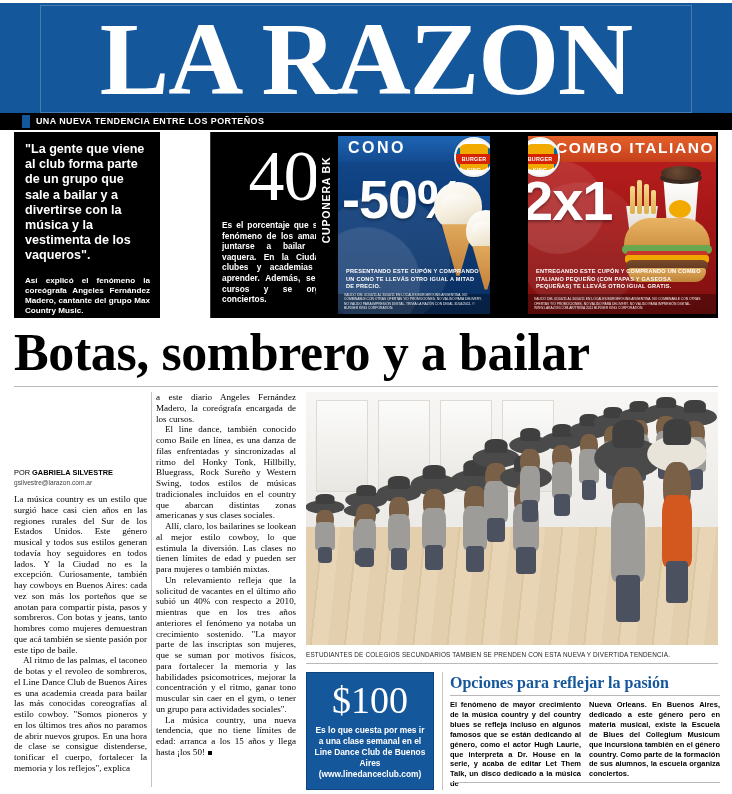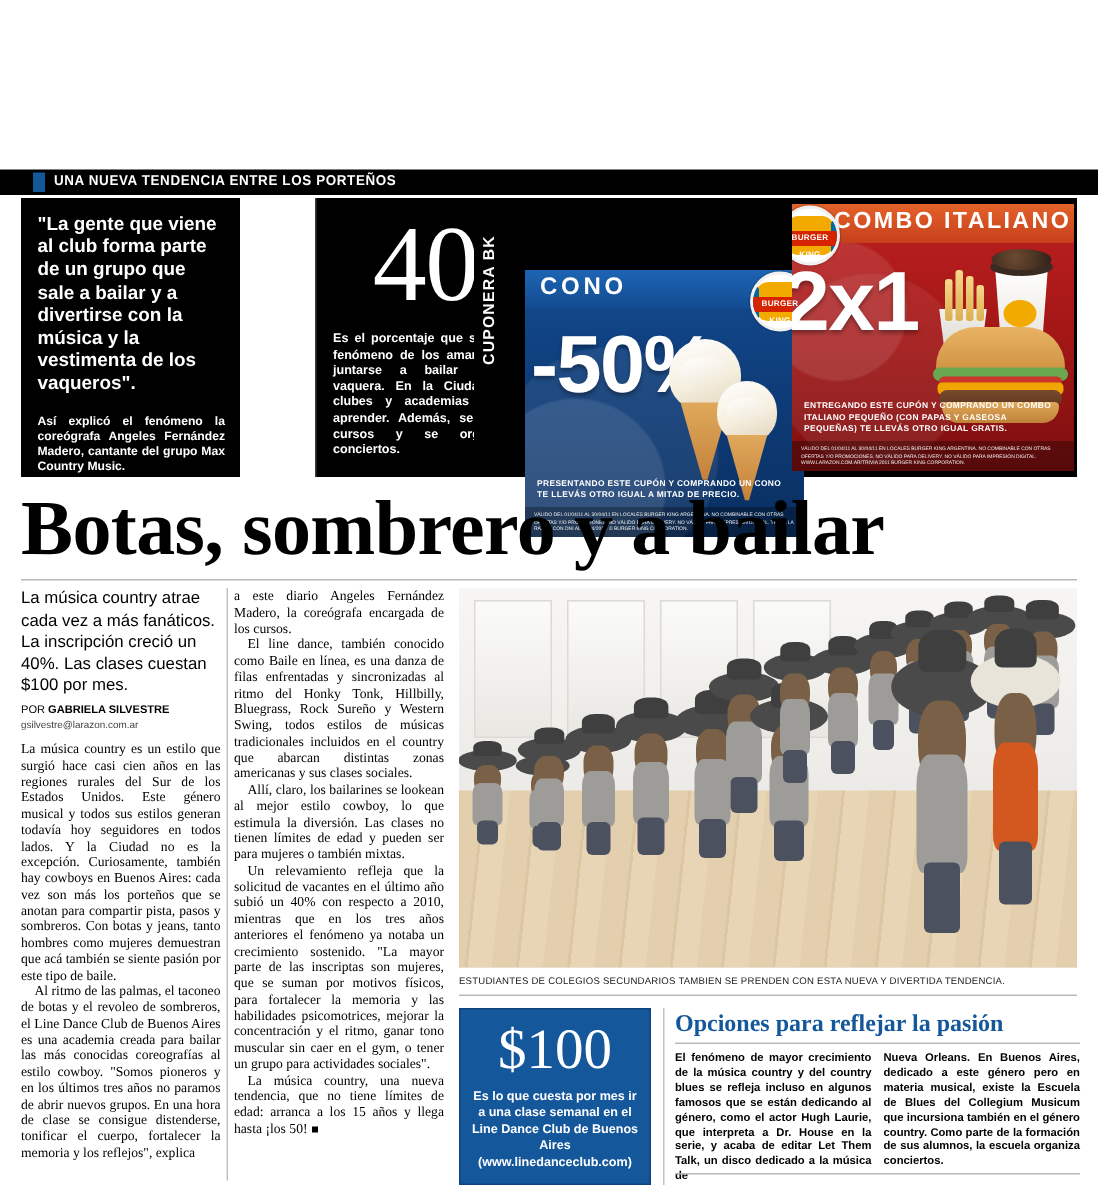--- a/index.html
+++ b/index.html
@@ -92,26 +92,25 @@
     position:absolute; left:-62px; top:62px; width:144px;
     transform: rotate(-90deg);
     color:#fff; font-size:10.5px; font-weight:bold; letter-spacing:.8px;
     text-align:center;
     font-family:"Liberation Sans", sans-serif;
   }
 
   .coupon {
     position:absolute; top:4px; height:178px; overflow:hidden;
   }
-  .coupon-cono { left:34px; width:186px; background:#0f3e7a;
+  .coupon-cono { left:22px; width:152px; background:#0f3e7a;
     background-image:
       radial-gradient(circle at 18% 82%, rgba(255,255,255,.10) 0 28%, rgba(255,255,255,0) 29%),
       radial-gradient(circle at 30% 70%, rgba(255,255,255,.07) 0 40%, rgba(255,255,255,0) 41%),
       linear-gradient(180deg,#134b90 0%, #0e3c78 46%, #0a2f61 100%);
-    margin-top: 44px;
   }
   .coupon-combo { left:212px; width:188px; background:#a81717;
     background-image:
       radial-gradient(circle at 16% 40%, rgba(255,255,255,.10) 0 24%, rgba(255,255,255,0) 25%),
       radial-gradient(circle at 28% 62%, rgba(255,255,255,.07) 0 36%, rgba(255,255,255,0) 37%),
       linear-gradient(180deg,#bd2020 0%, #a31616 50%, #7d0f0f 100%);
   }
   .coupon-head {
     position:absolute; left:0; right:0; top:0; height:26px;
   }
@@ -320,20 +319,24 @@
   #side-col2 { left:589px; top:700px; width:131px; }
   .side-rule-top { position:absolute; left:450px; top:695px; width:270px; height:1px; background:#b9b9b9; }
   .side-rule-bot { position:absolute; left:450px; top:782px; width:270px; height:1px; background:#b9b9b9; }
   .endmark { display:inline-block; width:4px; height:4px; background:#000; margin-left:3px; vertical-align:middle; }
 </style>
 </head>
 <body>
 
 <div class="page">
 
+  <div class="masthead">
+    <div class="masthead-inner"></div>
+    <div class="masthead-title">LA RAZON</div>
+  </div>
   <div class="tagline-bar">
     <div class="tagline-tick"></div>
     <div class="tagline-text">UNA NUEVA TENDENCIA ENTRE LOS PORTEÑOS</div>
   </div>
 
   <div class="topstrip">
 
     <div class="quote-box">
       <div class="quote-text">"La gente que viene al club forma parte de un grupo que sale a bailar y a divertirse con la música y la vestimenta de los vaqueros".</div>
       <div class="quote-attrib">Así explicó el fenómeno la coreógrafa Angeles Fernández Madero, cantante del grupo Max Country Music.</div>
@@ -412,21 +415,20 @@
         <div class="coupon-terms">ENTREGANDO ESTE CUPÓN Y COMPRANDO UN COMBO ITALIANO PEQUEÑO (CON PAPAS Y GASEOSA PEQUEÑAS) TE LLEVÁS OTRO IGUAL GRATIS.</div>
         <div class="coupon-legal-band"></div>
         <div class="coupon-legal">VÁLIDO DEL 01/04/11 AL 30/04/11 EN LOCALES BURGER KING ARGENTINA. NO COMBINABLE CON OTRAS OFERTAS Y/O PROMOCIONES. NO VÁLIDO PARA DELIVERY. NO VÁLIDO PARA IMPRESIÓN DIGITAL. WWW.LARAZON.COM.AR/TRIVIA 2011 BURGER KING CORPORATION.</div>
       </div>
     </div>
   </div>
 
   <div class="headline">Botas, sombrero y a bailar</div>
   <div class="rule-under-head"></div>
 
-  <div class="lede">La música country atrae cada vez a más fanáticos. La inscripción creció un 40%. Las clases cuestan $100 por mes.</div>
   <div class="byline">
     <span class="by-label">POR</span>
     <span class="by-name">GABRIELA SILVESTRE</span><br>
     <span class="by-mail">gsilvestre@larazon.com.ar</span>
   </div>
 
   <div class="col-divider" id="div-1"></div>
 
   <div class="col" id="col1">
     <p class="first">La música country es un estilo que surgió hace casi cien años en las regiones rurales del Sur de los Estados Unidos. Este género musical y todos sus estilos generan todavía hoy seguidores en todos lados. Y la Ciudad no es la excepción. Curiosamente, también hay cowboys en Buenos Aires: cada vez son más los porteños que se anotan para compartir pista, pasos y sombreros. Con botas y jeans, tanto hombres como mujeres demuestran que acá también se siente pasión por este tipo de baile.</p>

